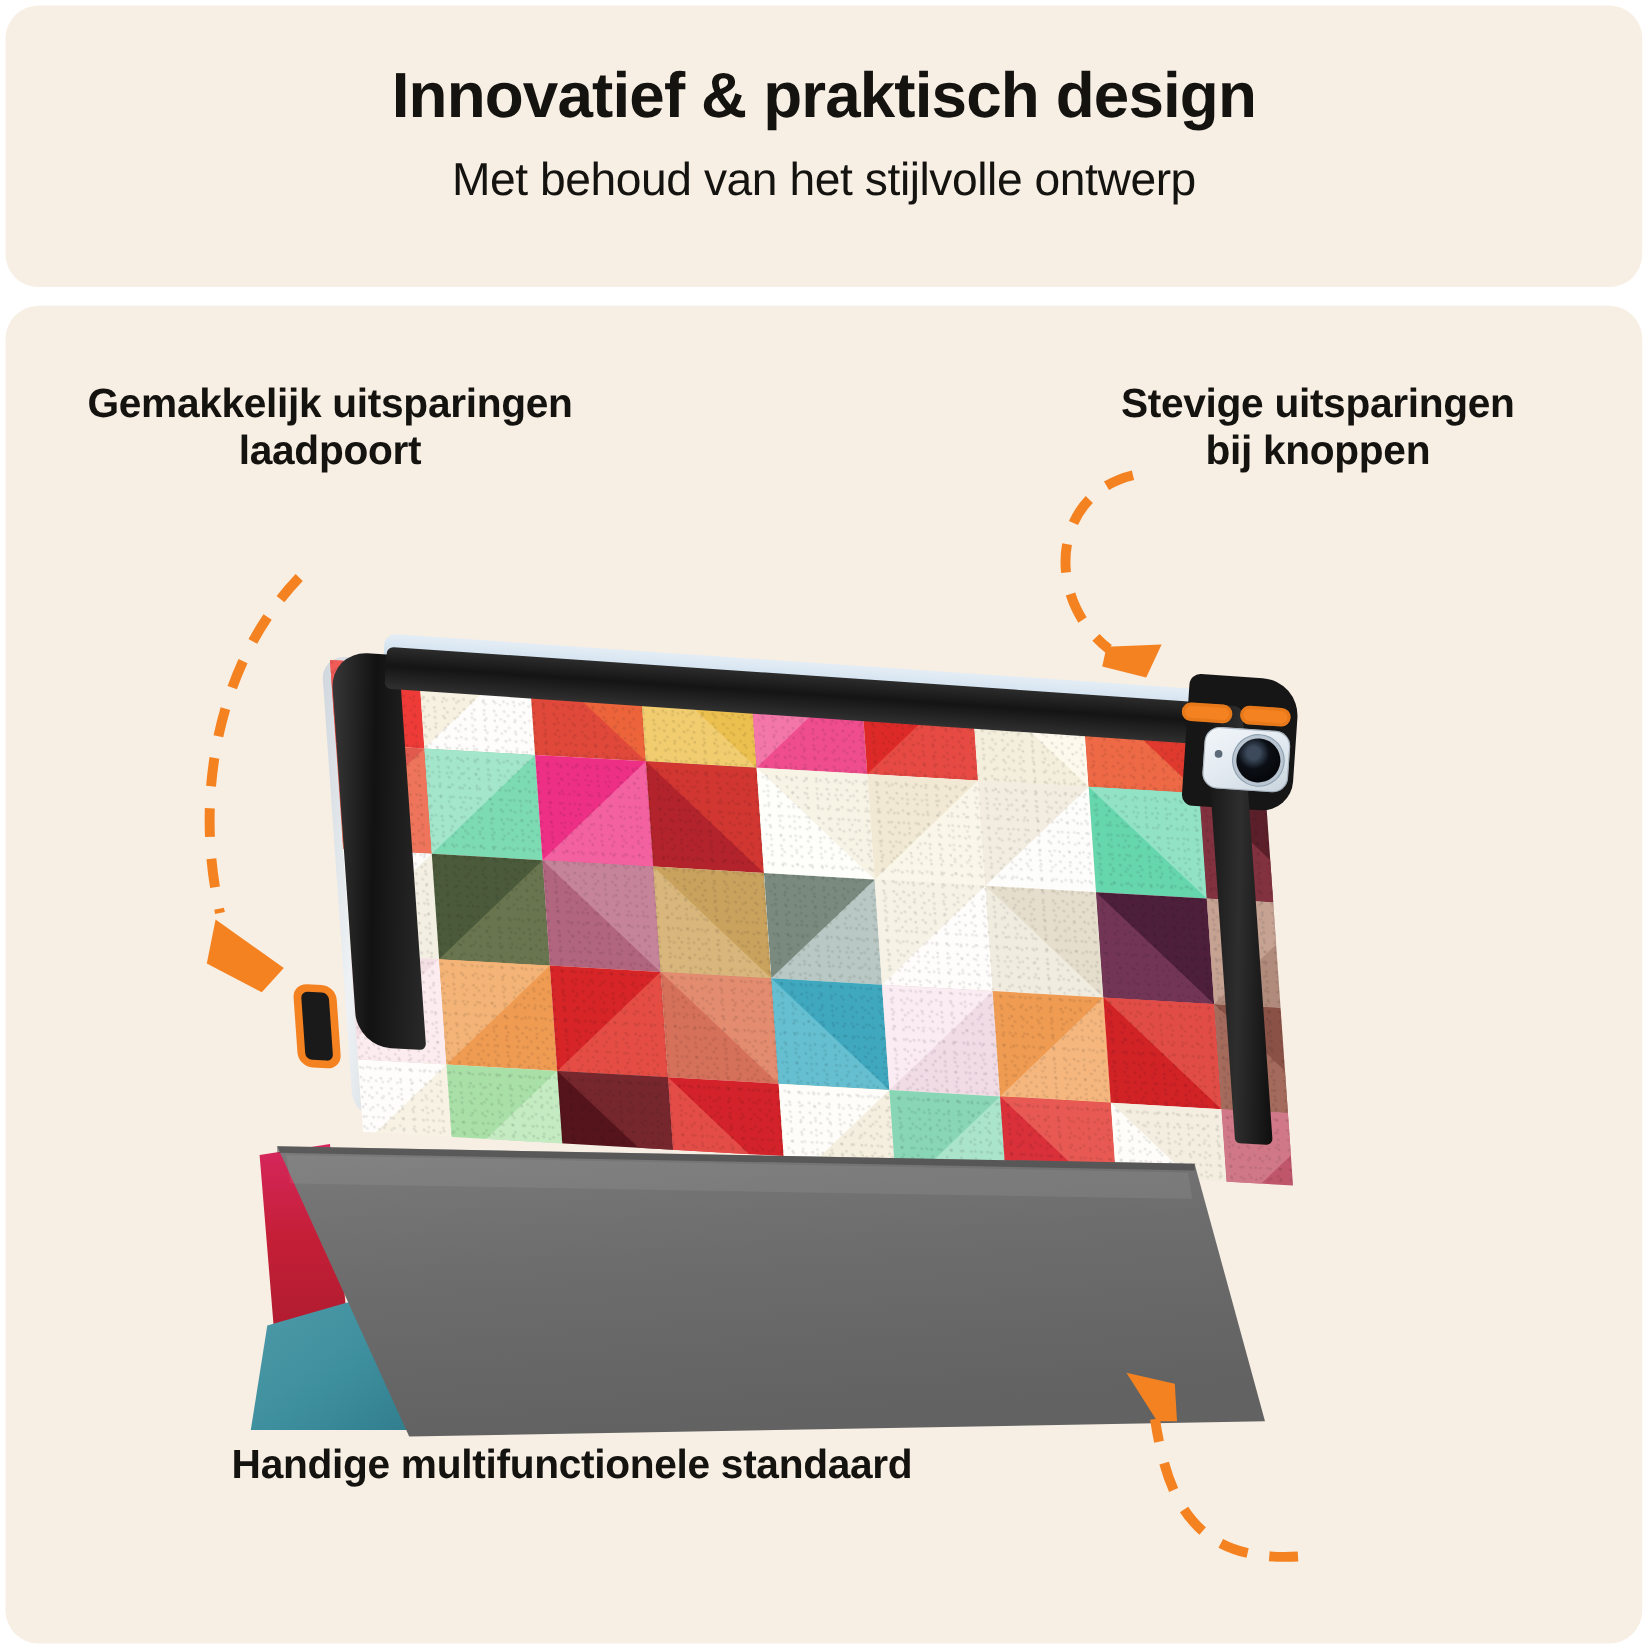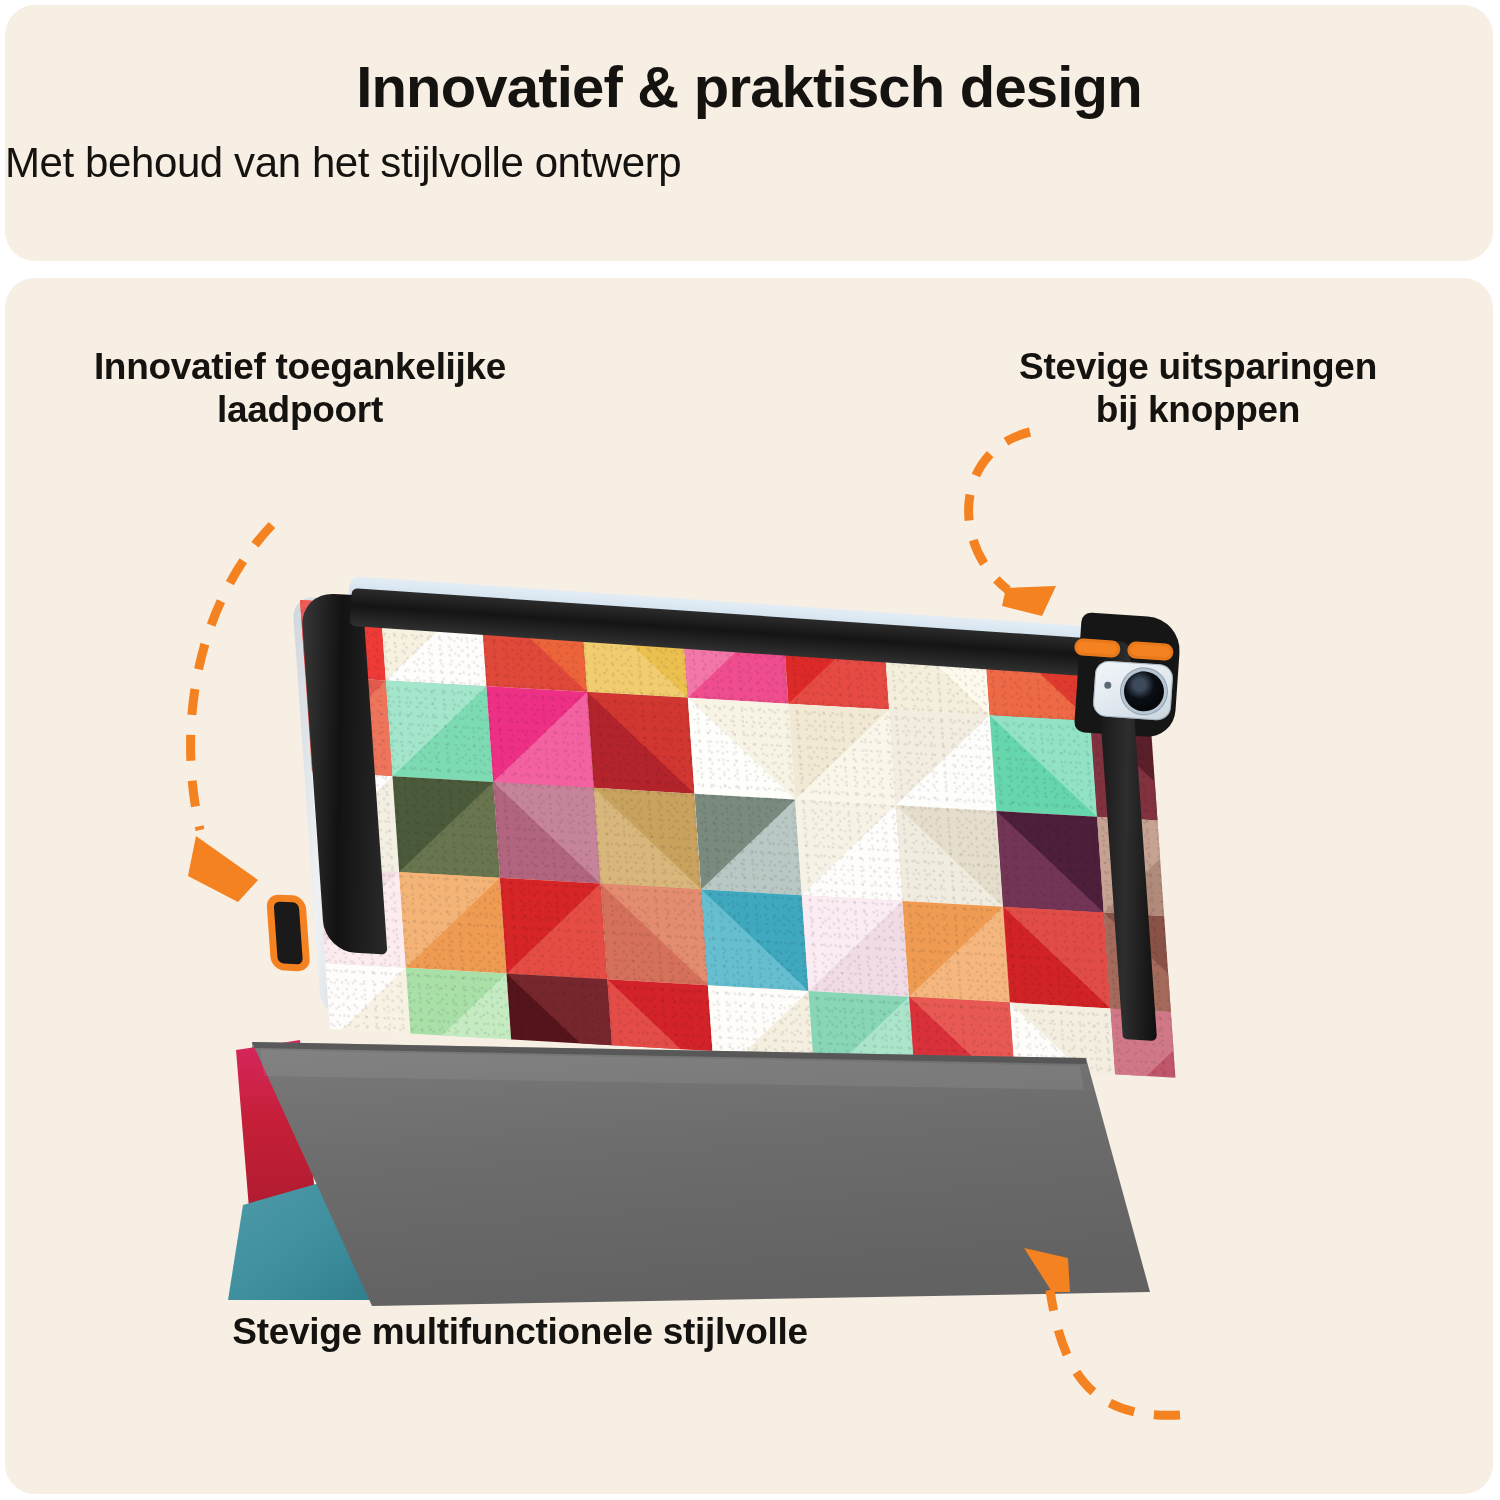--- a/index.html
+++ b/index.html
@@ -22,20 +22,21 @@
 
   
   #header-title{
     position:absolute; left:0; top:48px; width:1488px;
     text-align:center;
     font-size:58px; font-weight:bold; color:#14130f;
     letter-spacing:-0.8px; white-space:nowrap;
   }
   #header-subtitle{
     position:absolute; left:0; top:134px; width:1488px;
+    text-align:center;
     font-size:42px; font-weight:400; color:#14130f;
     letter-spacing:-0.4px; white-space:nowrap;
   }
 
   
   .callout{
     position:absolute;
     font-size:37px; font-weight:bold; color:#14130f;
     line-height:1.17; text-align:center; letter-spacing:-0.3px;
   }
@@ -394,25 +395,25 @@
       <polygon points="252,1042 1086,1058 1150,1292 372,1306" fill="url(#grayGrad)"></polygon>
 
       <polygon points="260,1050 1080,1066 1084,1090 264,1076" fill="#ffffff" opacity="0.07"></polygon>
 
       <polygon points="252,1042 1086,1058 1086,1064 252,1048" fill="#3f3f3f" opacity="0.55"></polygon>
 
       <rect x="252" y="1042" width="898" height="268" fill="transparent"></rect>
     </svg>
   </div>
 
-  <div class="callout" id="callout-charging">Innovatief toegankelijke laadpoort</div>
+  <div class="callout" id="callout-charging">Gemakkelijk uitsparingen laadpoort</div>
 
   <div class="callout" id="callout-buttons">Stevige uitsparingen bij knoppen</div>
 
-  <div class="callout" id="callout-stand">Stevige multifunctionele stijlvolle</div>
+  <div class="callout" id="callout-stand">Handige multifunctionele standaard</div>
 
   <svg id="arrow-layer" viewBox="0 0 1500 1500">
 
     <path d="M 272,525 C 200,600 175,720 200,830" fill="none" stroke="#f58220" stroke-width="9" stroke-dasharray="26 20" stroke-linecap="butt"></path>
     <polygon points="196,836 258,880 238,902 188,876" fill="#f58220"></polygon>
 
     <path d="M 1030,432 C 955,450 950,545 1008,590" fill="none" stroke="#f58220" stroke-width="9" stroke-dasharray="26 20" stroke-linecap="butt"></path>
     <polygon points="1006,588 1056,586 1042,616 1002,606" fill="#f58220"></polygon>
 
     <path d="M 1180,1415 C 1090,1420 1062,1370 1050,1290" fill="none" stroke="#f58220" stroke-width="9" stroke-dasharray="26 20" stroke-linecap="butt"></path>

